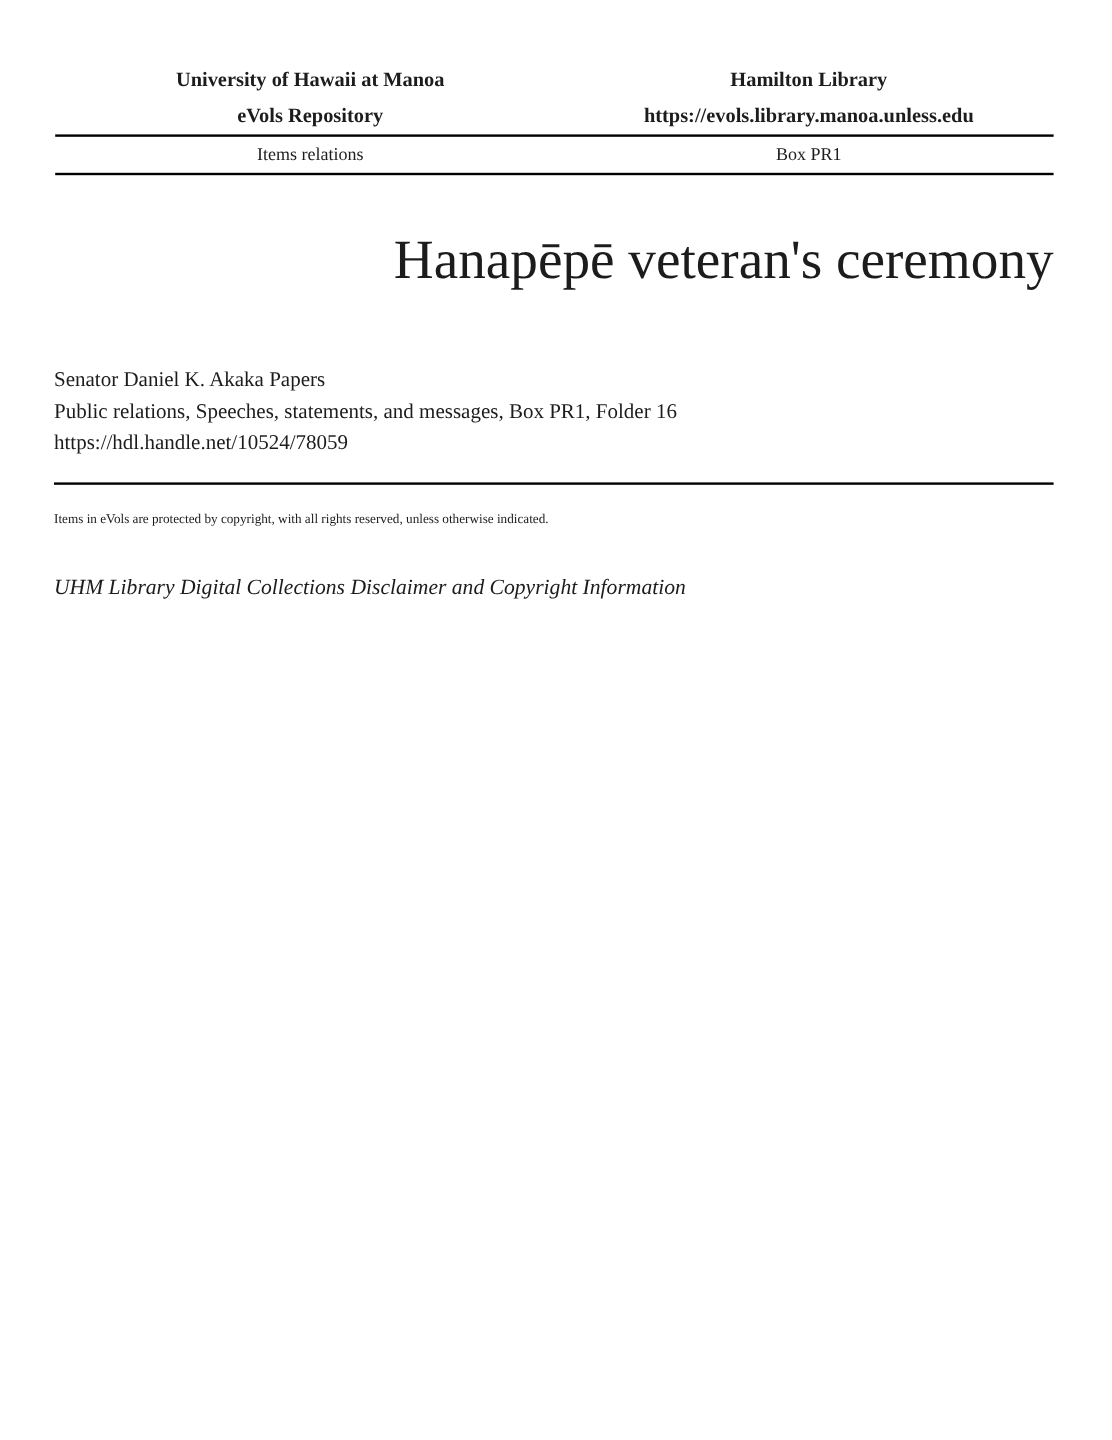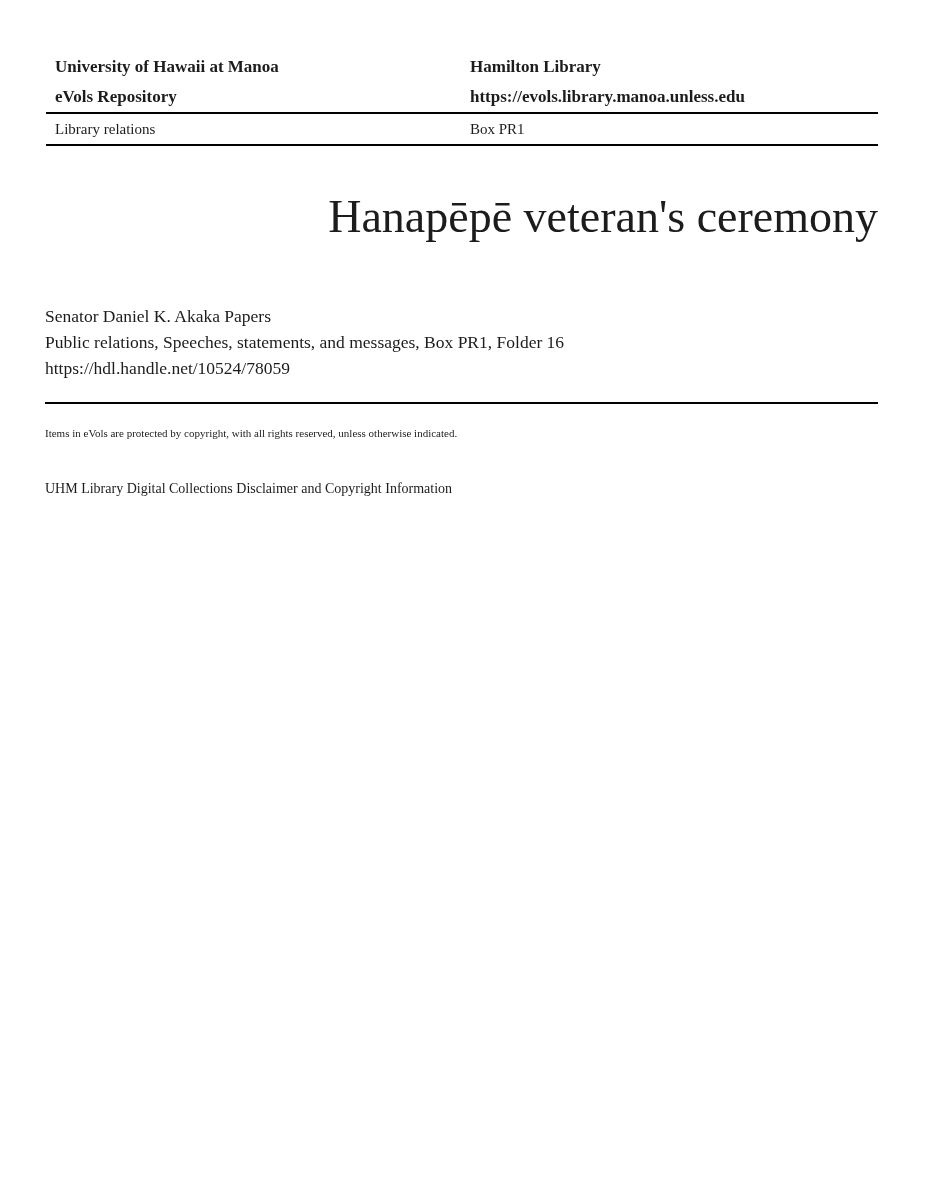--- a/index.html
+++ b/index.html
@@ -20,20 +20,21 @@
     width: 927px;
     height: 1200px;
     background: #ffffff;
   }
   
   .doc-header {
     margin: 52px 49px 0 46px; 
   }
   .hdr-row {
     display: flex;
+    text-align: center;
   }
   .hdr-col {
     width: 50%;
     box-sizing: border-box;
   }
   .hdr-col.left  { padding-left: 9px; }
   .hdr-col.right { padding-left: 8px; }
   .hdr-main {
     font-size: 17px;
     font-weight: bold;
@@ -69,22 +70,23 @@
     background: #000000;
   }
   
   .rights {
     margin: 17px 49px 0 45px;
     font-size: 11px;
     line-height: 24px;
   }
   .disclaimer {
     margin: 32px 49px 0 45px;
-    font-size: 14px;
+    font-size: 18px;
     line-height: 24px;
+    font-style: italic;
   }
   .url-text {
     color: inherit;
     text-decoration: none;
   }
 </style>
 </head>
 <body>
 
 <div class="page">
@@ -95,21 +97,21 @@
         <div>University of Hawaii at Manoa</div>
         <div>eVols Repository</div>
       </div>
       <div class="hdr-col right">
         <div>Hamilton Library</div>
         <div class="url-text">https://evols.library.manoa.unless.edu</div>
       </div>
     </div>
     <div class="hdr-rule"></div>
     <div class="hdr-row hdr-sub">
-      <div class="hdr-col left">Library relations</div>
+      <div class="hdr-col left">Items relations</div>
       <div class="hdr-col right">Box PR1</div>
     </div>
     <div class="hdr-rule"></div>
   </header>
 
   <h1 class="doc-title">Hanapēpē veteran's ceremony</h1>
 
   <div class="meta">
     <div>Senator Daniel K. Akaka Papers</div>
     <div>Public relations, Speeches, statements, and messages, Box PR1, Folder 16</div>

